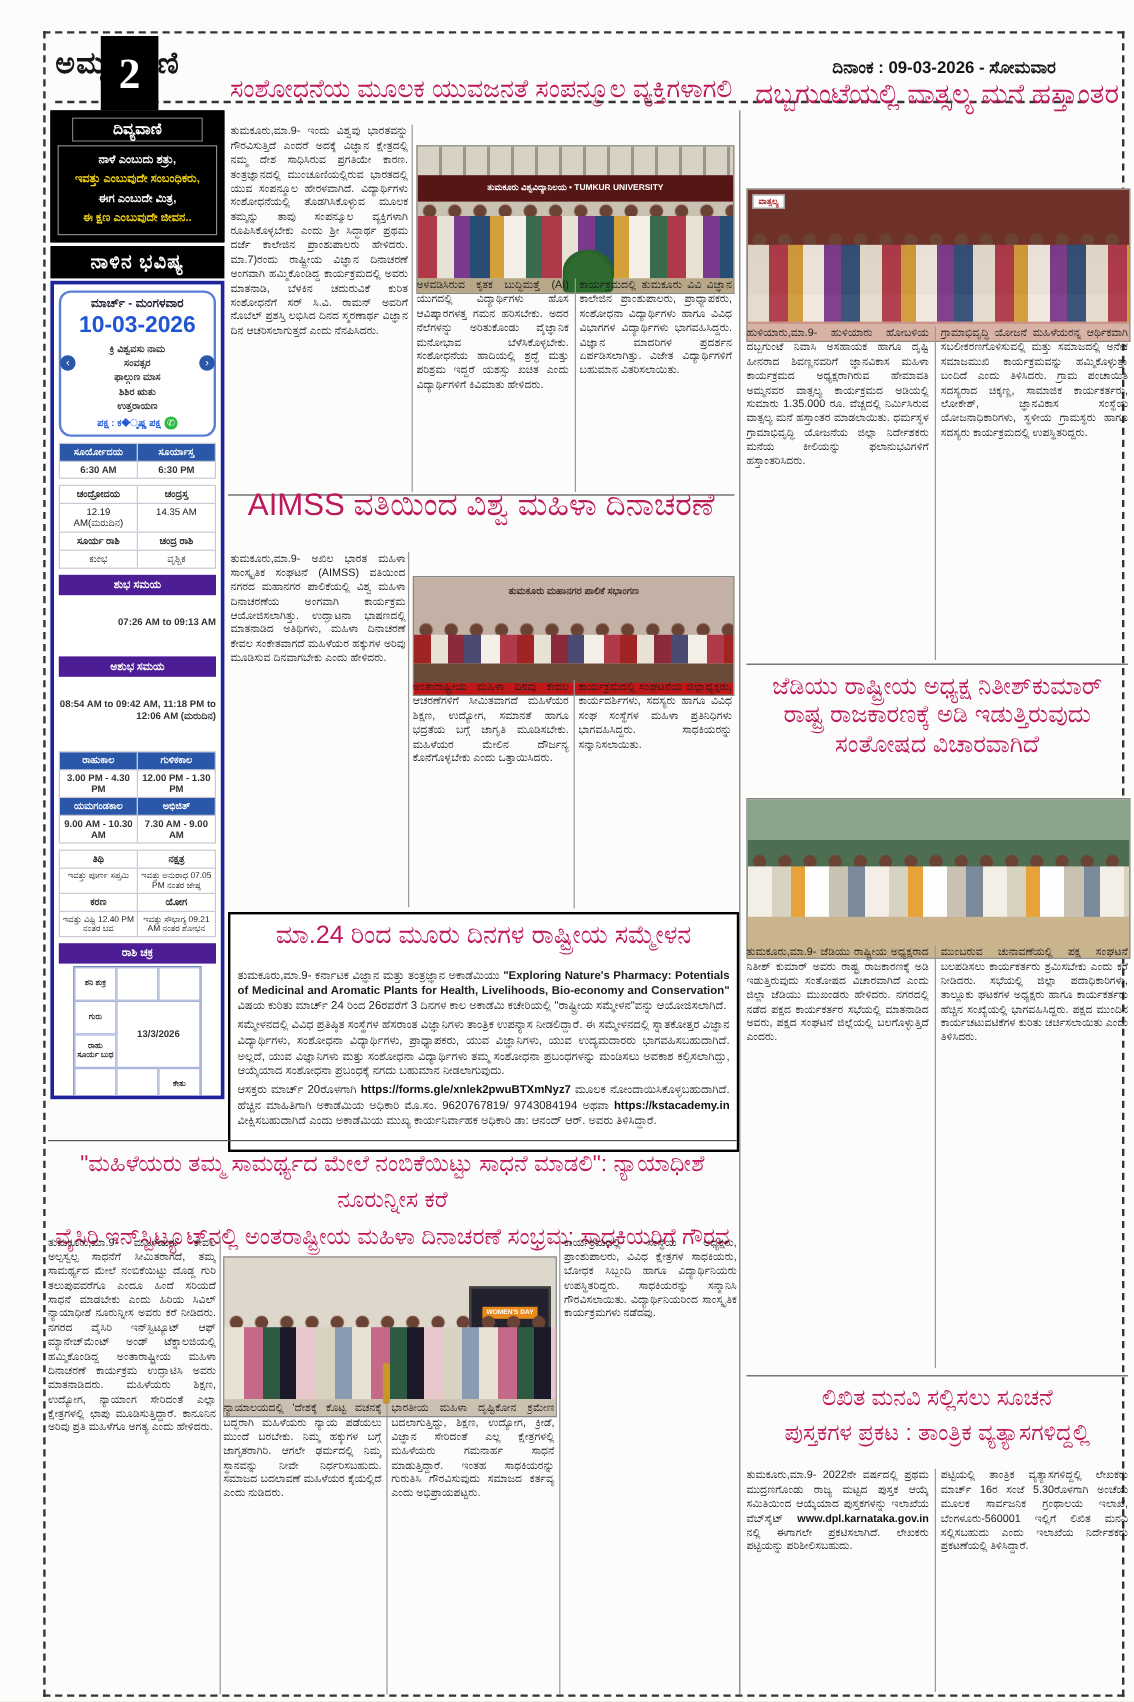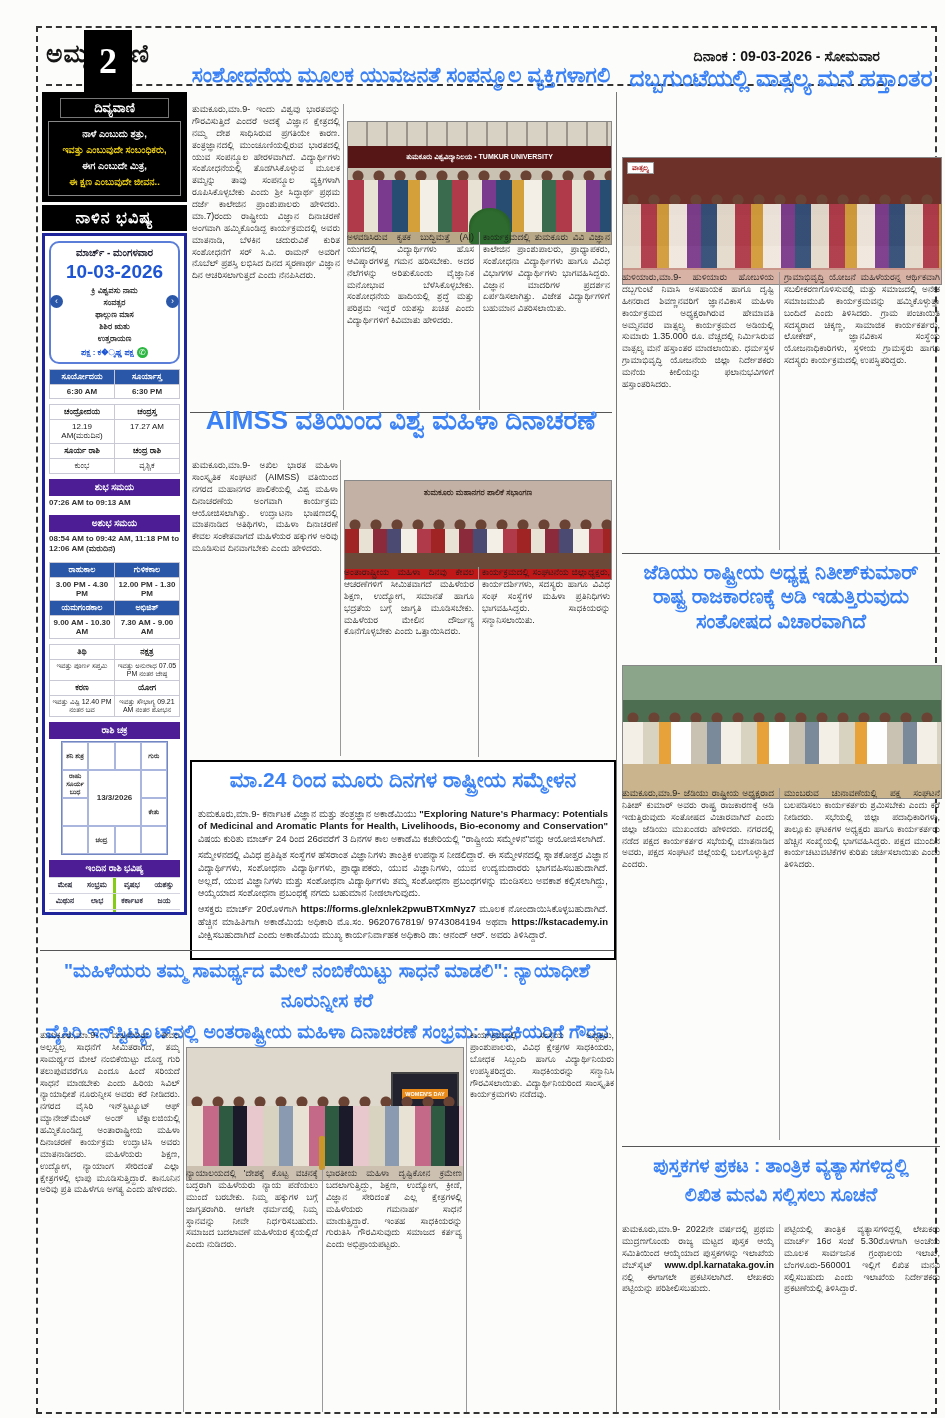--- a/index.html
+++ b/index.html
@@ -38,32 +38,32 @@
       font-size:8px;line-height:11px;text-align:center;vertical-align:middle;margin-left:3px;}
   .tbl{border:1px solid #c9c9d6;}
   .tbl .row{display:flex;border-top:1px solid #c9c9d6;}
   .tbl .row:first-child{border-top:none;}
   .cell{flex:1;text-align:center;padding:2px 1px;font-size:8px;}
   .cell+.cell{border-left:1px solid #c9c9d6;}
   .blue-h{background:#2a57a8;color:#fff;font-weight:bold;}
   .dark-l{font-weight:bold;color:#222;}
   .val{font-weight:bold;color:#333;}
   .bar{background:#4c1d95;color:#fff;font-weight:bold;text-align:center;font-size:9px;padding:3px 0;}
-  .bar-val{text-align:left;font-size:8px;font-weight:bold;padding:2px 0;color:#333;line-height:1.3;}
-  .chakra{display:grid;grid-template-columns:repeat(4,1fr);grid-template-rows:repeat(4,28px);
+  .bar-val{text-align:right;font-size:8px;font-weight:bold;padding:18px 0;color:#333;line-height:1.3;}
+  .chakra{display:grid;grid-template-columns:repeat(3,1fr);grid-template-rows:repeat(4,28px);
           border:1px solid #7388c2;margin:2px 12px 0;}
   .chakra div{border:1px solid #aab6dd;font-size:6.5px;font-weight:bold;color:#333;display:flex;
               align-items:center;justify-content:center;text-align:center;line-height:1.2;padding:1px;}
   .chakra .ctr{grid-column:2/4;grid-row:2/4;font-size:8px;}
   .today-row{display:flex;border-top:1px solid #d5d5e2;}
   .today-row span{flex:1;font-size:7.5px;color:#334;text-align:center;padding:2.5px 0;font-weight:bold;}
   .today-row span:nth-child(3){border-left:3px solid #84cc16;}
   
   .abs{position:absolute;}
-  .headline{font-weight:bold;color:#3b82f6;text-align:center;line-height:1.22;}
+  .headline{font-weight:normal;color:#be185d;text-align:center;line-height:1.22;}
   .bodycol{position:absolute;font-size:9px;line-height:1.32;text-align:justify;color:#1c1c1c;overflow:hidden;}
   .vline{position:absolute;width:1px;background:#999;}
   .hline{position:absolute;height:1px;background:#555;}
   .maindiv{position:absolute;left:616px;top:92px;width:1px;bottom:6px;background:#777;}
   
   .photo{position:absolute;overflow:hidden;background:#c9c1b2;border:1px solid #888;margin-top:17px;}
   .heads{position:absolute;left:0;right:0;height:15px;
          background-image:radial-gradient(circle at 10px 8px,#6b4334 5px,rgba(0,0,0,0) 6px);
          background-size:21px 15px;}
   .bodies{position:absolute;left:0;right:0;}
@@ -124,21 +124,21 @@
         </div>
       </div>
 
       <div class="tbl">
         <div class="row">
           <div class="cell dark-l">ಚಂದ್ರೋದಯ</div>
           <div class="cell dark-l">ಚಂದ್ರಸ್ತ</div>
         </div>
         <div class="row">
           <div class="cell">12.19 AM(ಮರುದಿನ)</div>
-          <div class="cell">17.27 AM</div>
+          <div class="cell">14.35 AM</div>
         </div>
         <div class="row">
           <div class="cell dark-l">ಸೂರ್ಯ ರಾಶಿ</div>
           <div class="cell dark-l">ಚಂದ್ರ ರಾಶಿ</div>
         </div>
         <div class="row">
           <div class="cell">ಕುಂಭ</div>
           <div class="cell">ವೃಶ್ಚಿಕ</div>
         </div>
       </div>
@@ -317,19 +317,19 @@
     <div style="position:absolute;left:48%;bottom:10px;width:6px;height:34px;background:#c9962a;border-radius:2px;"></div>
   </div>
   <div class="bodycol" style="left:186px;top:1168px;width:132px;height:244px;">ನ್ಯಾಯಾಲಯದಲ್ಲಿ 'ದೇಶಕ್ಕೆ ಕೊಟ್ಟ ವಚನಕ್ಕೆ ಬದ್ಧರಾಗಿ ಮಹಿಳೆಯರು ನ್ಯಾಯ ಪಡೆಯಲು ಮುಂದೆ ಬರಬೇಕು. ನಿಮ್ಮ ಹಕ್ಕುಗಳ ಬಗ್ಗೆ ಜಾಗೃತರಾಗಿರಿ. ಆಗಲೇ ಢರ್ಮದಲ್ಲಿ ನಿಮ್ಮ ಸ್ಥಾನವನ್ನು ನೀವೇ ನಿರ್ಧರಿಸಬಹುದು. ಸಮಾಜದ ಬದಲಾವಣೆ ಮಹಿಳೆಯರ ಕೈಯಲ್ಲಿದೆ ಎಂದು ನುಡಿದರು.</div>
   <div class="bodycol" style="left:326px;top:1168px;width:136px;height:244px;">ಭಾರತೀಯ ಮಹಿಳಾ ದೃಷ್ಟಿಕೋನ ಕ್ರಮೇಣ ಬದಲಾಗುತ್ತಿದ್ದು, ಶಿಕ್ಷಣ, ಉದ್ಯೋಗ, ಕ್ರೀಡೆ, ವಿಜ್ಞಾನ ಸೇರಿದಂತೆ ಎಲ್ಲ ಕ್ಷೇತ್ರಗಳಲ್ಲಿ ಮಹಿಳೆಯರು ಗಮನಾರ್ಹ ಸಾಧನೆ ಮಾಡುತ್ತಿದ್ದಾರೆ. ಇಂತಹ ಸಾಧಕಿಯರನ್ನು ಗುರುತಿಸಿ ಗೌರವಿಸುವುದು ಸಮಾಜದ ಕರ್ತವ್ಯ ಎಂದು ಅಭಿಪ್ರಾಯಪಟ್ಟರು.</div>
   <div class="bodycol" style="left:470px;top:1030px;width:144px;height:382px;">ಕಾರ್ಯಕ್ರಮದಲ್ಲಿ ಸಂಸ್ಥೆಯ ಅಧ್ಯಕ್ಷರು, ಪ್ರಾಂಶುಪಾಲರು, ವಿವಿಧ ಕ್ಷೇತ್ರಗಳ ಸಾಧಕಿಯರು, ಬೋಧಕ ಸಿಬ್ಬಂದಿ ಹಾಗೂ ವಿದ್ಯಾರ್ಥಿನಿಯರು ಉಪಸ್ಥಿತರಿದ್ದರು. ಸಾಧಕಿಯರನ್ನು ಸನ್ಮಾನಿಸಿ ಗೌರವಿಸಲಾಯಿತು. ವಿದ್ಯಾರ್ಥಿನಿಯರಿಂದ ಸಾಂಸ್ಕೃತಿಕ ಕಾರ್ಯಕ್ರಮಗಳು ನಡೆದವು.</div>
   <div class="vline" style="left:183px;top:1030px;height:382px;"></div>
   <div class="vline" style="left:322px;top:1168px;height:244px;"></div>
   <div class="vline" style="left:466px;top:1030px;height:382px;"></div>
 
   <div class="abs headline" style="left:622px;top:1152px;width:318px;font-size:19px;line-height:1.5;">
+    <div>ಲಿಖಿತ ಮನವಿ ಸಲ್ಲಿಸಲು ಸೂಚನೆ</div>
     <div>ಪುಸ್ತಕಗಳ ಪ್ರಕಟ : ತಾಂತ್ರಿಕ ವ್ಯತ್ಯಾಸಗಳಿದ್ದಲ್ಲಿ</div>
-    <div>ಲಿಖಿತ ಮನವಿ ಸಲ್ಲಿಸಲು ಸೂಚನೆ</div>
   </div>
   <div class="bodycol" style="left:622px;top:1224px;width:152px;height:186px;"><span>ತುಮಕೂರು,ಮಾ.9- 2022ನೇ ವರ್ಷದಲ್ಲಿ ಪ್ರಥಮ ಮುದ್ರಣಗೊಂಡು ರಾಜ್ಯ ಮಟ್ಟದ ಪುಸ್ತಕ ಆಯ್ಕೆ ಸಮಿತಿಯಿಂದ ಆಯ್ಕೆಯಾದ ಪುಸ್ತಕಗಳನ್ನು ಇಲಾಖೆಯ ವೆಬ್‌ಸೈಟ್ </span><span class="link">www.dpl.karnataka.gov.in</span><span> ನಲ್ಲಿ ಈಗಾಗಲೇ ಪ್ರಕಟಿಸಲಾಗಿದೆ. ಲೇಖಕರು ಪಟ್ಟಿಯನ್ನು ಪರಿಶೀಲಿಸಬಹುದು.</span></div>
   <div class="bodycol" style="left:784px;top:1224px;width:156px;height:186px;">ಪಟ್ಟಿಯಲ್ಲಿ ತಾಂತ್ರಿಕ ವ್ಯತ್ಯಾಸಗಳಿದ್ದಲ್ಲಿ ಲೇಖಕರು ಮಾರ್ಚ್ 16ರ ಸಂಜೆ 5.30ರೊಳಗಾಗಿ ಅಂಚೆಯ ಮೂಲಕ ಸಾರ್ವಜನಿಕ ಗ್ರಂಥಾಲಯ ಇಲಾಖೆ, ಬೆಂಗಳೂರು-560001 ಇಲ್ಲಿಗೆ ಲಿಖಿತ ಮನವಿ ಸಲ್ಲಿಸಬಹುದು ಎಂದು ಇಲಾಖೆಯ ನಿರ್ದೇಶಕರು ಪ್ರಕಟಣೆಯಲ್ಲಿ ತಿಳಿಸಿದ್ದಾರೆ.</div>
   <div class="vline" style="left:779px;top:1224px;height:186px;"></div>
 </div>
 
 </body></html>

